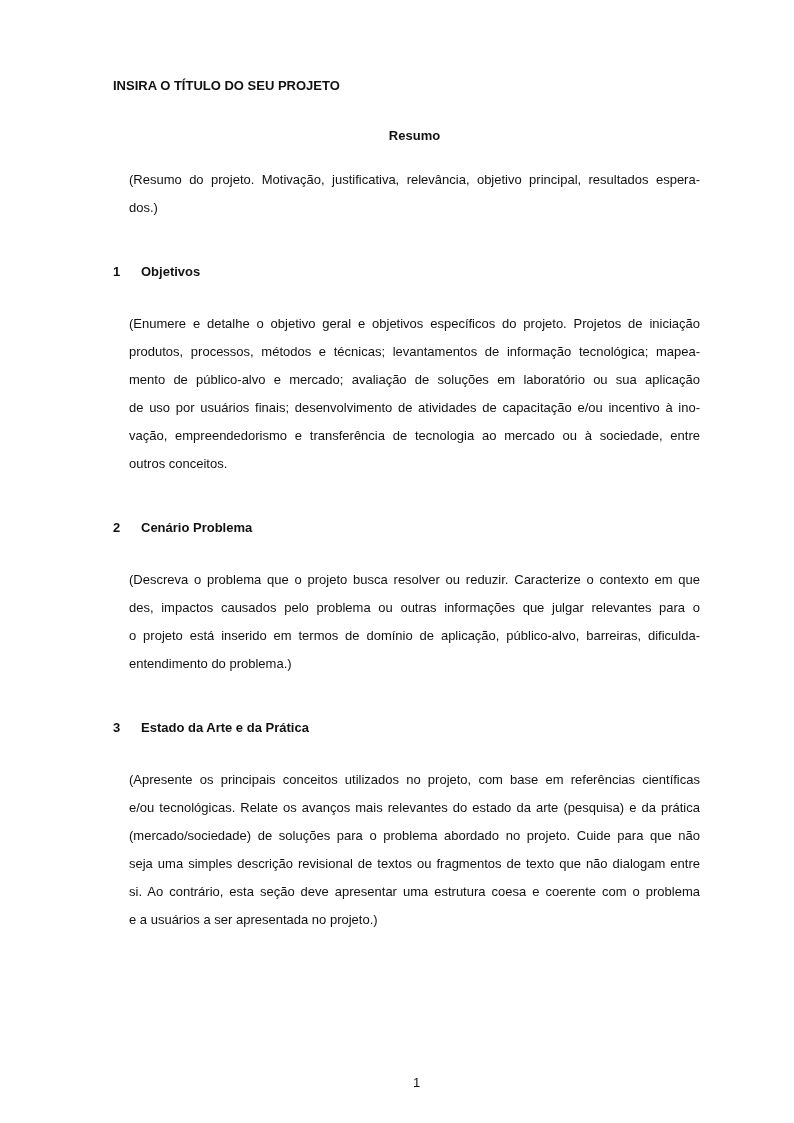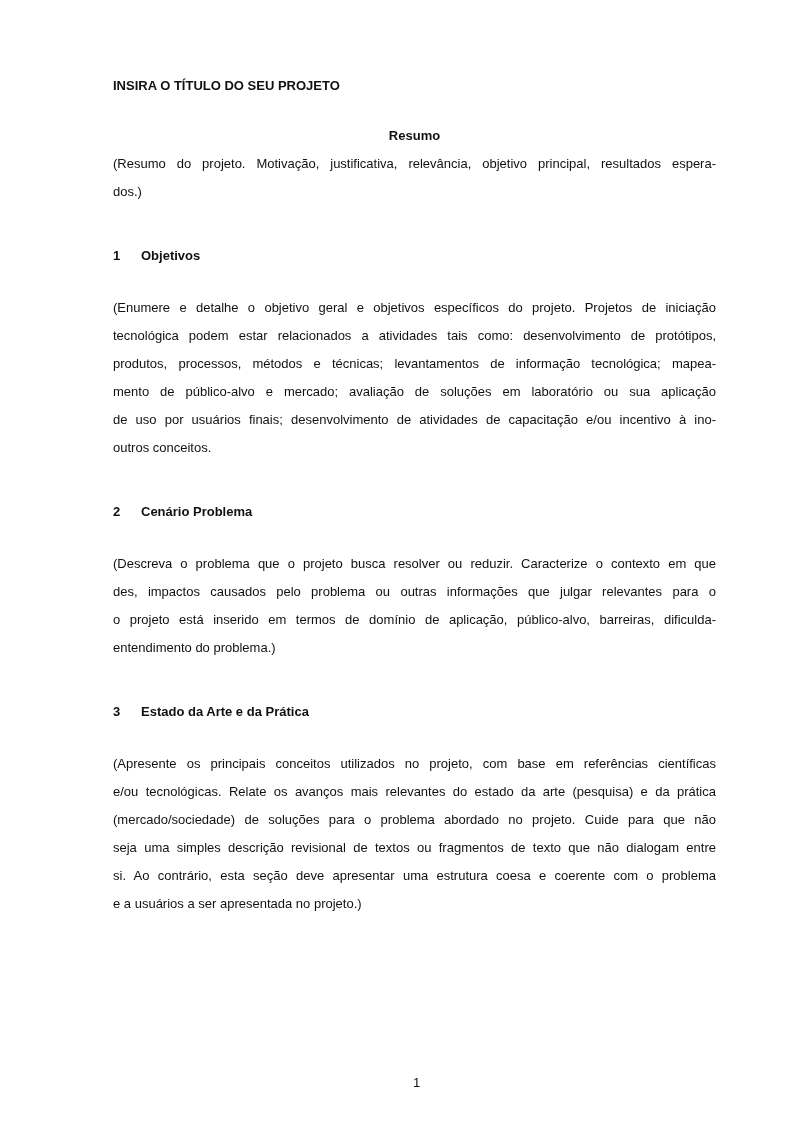--- a/index.html
+++ b/index.html
@@ -32,21 +32,21 @@
   }
   .heading.heading-plain {
     margin: 22px 0 0 0;
     text-align: center;
   }
   .sec-num {
     display: inline-block;
     min-width: 28px;
   }
   .para {
-    margin: 0;
+    margin: 16px;
   }
   .line {
     line-height: 28px;
     text-align: justify;
     text-align-last: justify;
   }
   .line.last {
     text-align-last: left;
   }
   .footer {
@@ -66,24 +66,24 @@
 
   <div id="sections">
       <div class="heading heading-plain"><span>Resumo</span></div>
       <div class="para">
         <div class="line">(Resumo do projeto. Motivação, justificativa, relevância, objetivo principal, resultados espera-</div>
         <div class="line last">dos.)</div>
       </div>
       <div class="heading"><span class="sec-num">1</span><span>Objetivos</span></div>
       <div class="para">
         <div class="line">(Enumere e detalhe o objetivo geral e objetivos específicos do projeto. Projetos de iniciação</div>
-        <div class="line">tecnológica podem estar relacionados a atividades tais como: desenvolvimento de protótipos,</div>
         <div class="line">produtos, processos, métodos e técnicas; levantamentos de informação tecnológica; mapea-</div>
         <div class="line">mento de público-alvo e mercado; avaliação de soluções em laboratório ou sua aplicação</div>
         <div class="line">de uso por usuários finais; desenvolvimento de atividades de capacitação e/ou incentivo à ino-</div>
+        <div class="line">vação, empreendedorismo e transferência de tecnologia ao mercado ou à sociedade, entre</div>
         <div class="line last">outros conceitos.</div>
       </div>
       <div class="heading"><span class="sec-num">2</span><span>Cenário Problema</span></div>
       <div class="para">
         <div class="line">(Descreva o problema que o projeto busca resolver ou reduzir. Caracterize o contexto em que</div>
         <div class="line">des, impactos causados pelo problema ou outras informações que julgar relevantes para o</div>
         <div class="line">o projeto está inserido em termos de domínio de aplicação, público-alvo, barreiras, dificulda-</div>
         <div class="line last">entendimento do problema.)</div>
       </div>
       <div class="heading"><span class="sec-num">3</span><span>Estado da Arte e da Prática</span></div>

